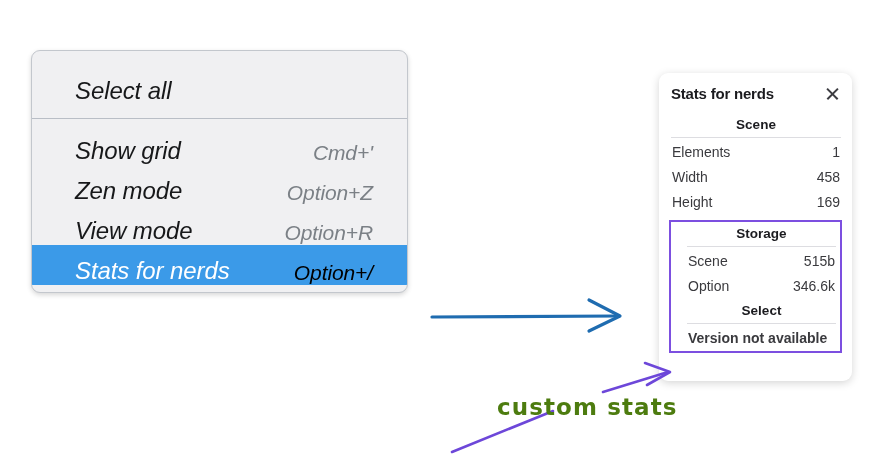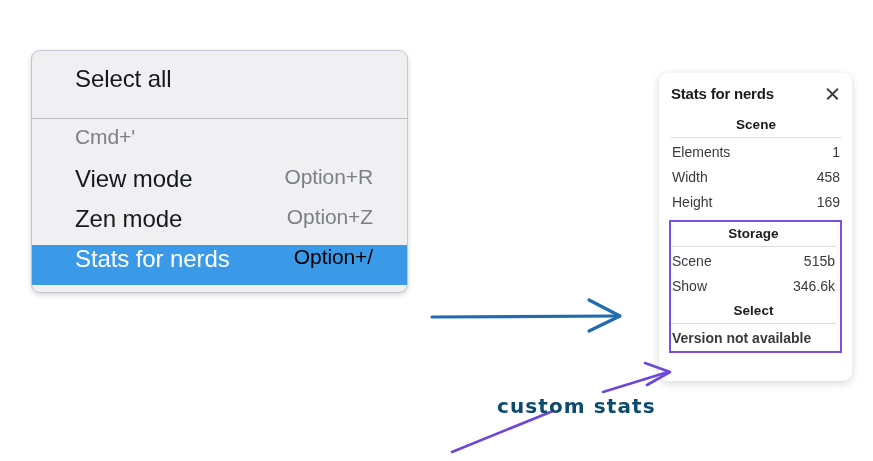--- a/index.html
+++ b/index.html
@@ -31,26 +31,27 @@
   }
   .menu-group { padding: 6px 0 7px 0; }
   .menu-group.first { padding: 14px 0 13px 0; }
   .menu-sep {
     height: 1px;
     background: #b9bec6;
     width: 100%;
   }
   .menu-item {
     display: flex;
-    align-items: flex-start;
+    align-items: flex-end;
     justify-content: space-between;
     height: 40px;
     padding: 0 34px 0 43px;
     box-sizing: border-box;
     cursor: default;
+    font-style: italic;
   }
   .menu-item .label {
     font-size: 24px;
     color: #17181a;
     letter-spacing: -0.1px;
     white-space: nowrap;
   }
   .menu-item .shortcut {
     font-size: 21px;
     color: #7b8086;
@@ -123,72 +124,73 @@
     font-size: 14px;
     color: #3a3a3e;
     padding: 3px 1px 3px 1px;
     line-height: 1.34;
   }
   .stat-row .v { font-variant-numeric: tabular-nums; }
 
   #boxed-stats {
     border: 2px solid #7c4fe0;
     margin: 6px -1px 16px -2px;
-    padding: 0 4px 4px 0;
+    padding: 0 4px 4px 16px;
   }
   .version-line {
     font-size: 14px;
     color: #3a3a3e;
     padding: 4px 1px 1px 1px;
     font-weight: bold;
   }
 
   
   #annotations {
     position: absolute;
     left: 0; top: 0;
     width: 873px; height: 461px;
     pointer-events: none;
   }
   #custom-stats-label {
     position: absolute;
     left: 497px;
     top: 394px;
     font-family: "DejaVu Sans", sans-serif;
-    font-size: 20px;
+    font-size: 23px;
     font-weight: 600;
-    color: #0c4a6e;
+    color: #4d7c0f;
     letter-spacing: 1.1px;
     white-space: nowrap;
   }
 </style>
 </head>
 <body>
 
 <div id="context-menu">
 
   <div class="menu-group first">
     <div class="menu-item">
       <span class="label">Select all</span>
     </div>
   </div>
 
   <div class="menu-sep"></div>
 
   <div class="menu-group">
     <div class="menu-item">
+      <span class="label">Show grid</span>
       <span class="shortcut">Cmd+'</span>
+    </div>
+    <div class="menu-item">
+      <span class="label">Zen mode</span>
+      <span class="shortcut">Option+Z</span>
     </div>
     <div class="menu-item">
       <span class="label">View mode</span>
       <span class="shortcut">Option+R</span>
-    </div>
-    <div class="menu-item">
-      <span class="label">Zen mode</span>
-      <span class="shortcut">Option+Z</span>
     </div>
     <div class="menu-item selected">
       <span class="label">Stats for nerds</span>
       <span class="shortcut">Option+/</span>
     </div>
   </div>
 </div>
 
 <div id="stats-panel">
 
@@ -216,21 +218,21 @@
 
   <div id="boxed-stats">
     <div>
       <div class="section-title">Storage</div>
       <div class="rule"></div>
       <div class="stat-row">
         <span class="k">Scene</span>
         <span class="v">515b</span>
       </div>
       <div class="stat-row">
-        <span class="k">Show</span>
+        <span class="k">Option</span>
         <span class="v">346.6k</span>
       </div>
     </div>
     <div>
       <div class="section-title">Select</div>
       <div class="rule"></div>
       <div class="version-line">Version not available</div>
     </div>
   </div>
 </div>

